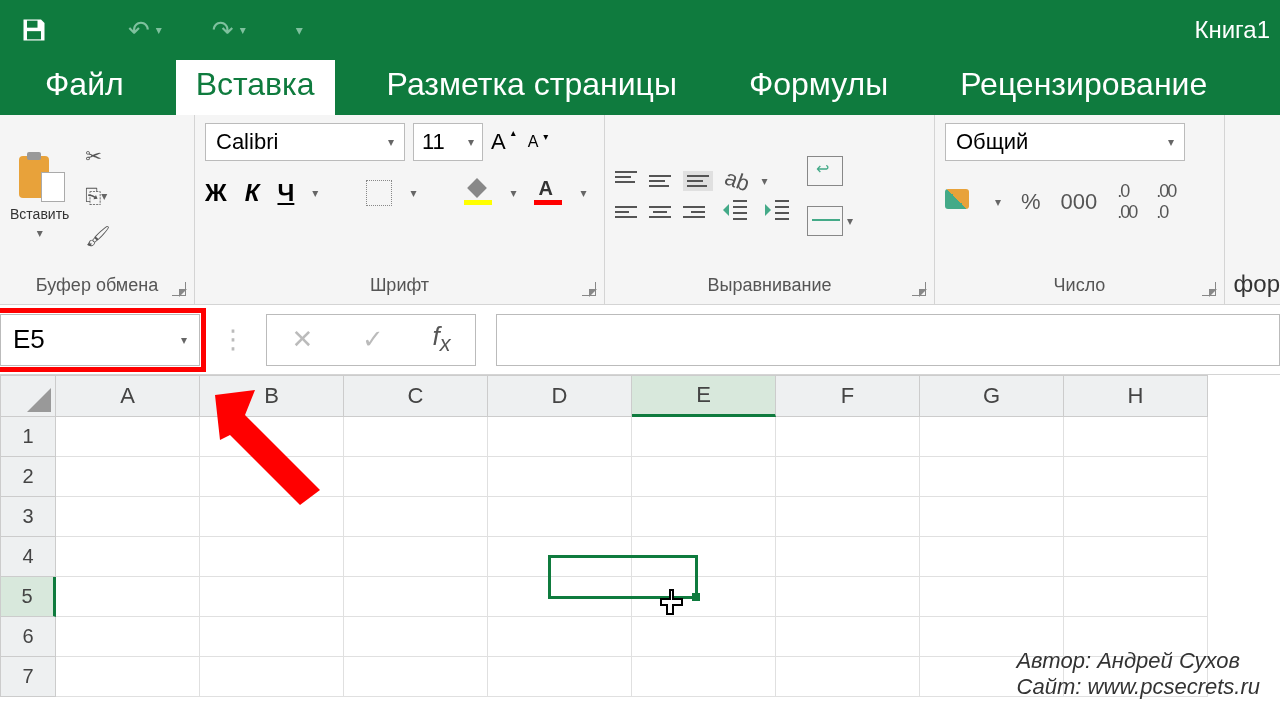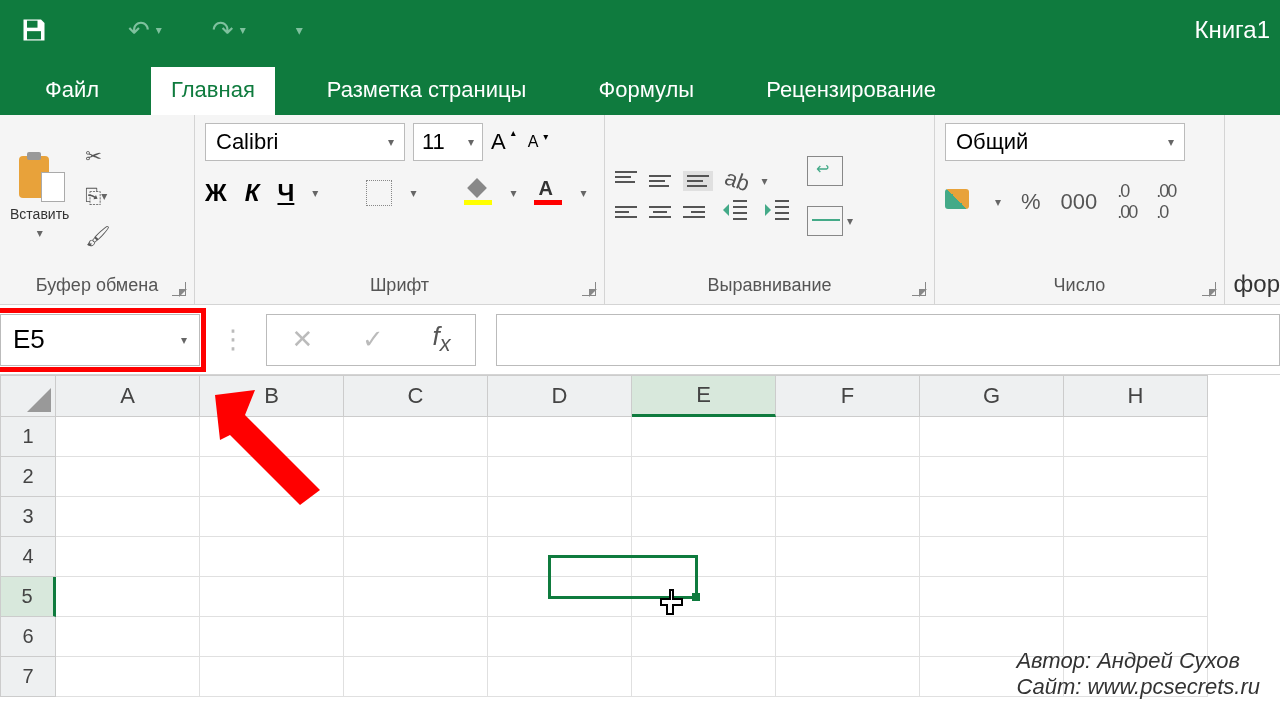--- a/index.html
+++ b/index.html
@@ -7,21 +7,21 @@
 
 
 .titlebar { background:#0f7b3e; height:60px; display:flex; align-items:center; padding:0 20px; position:relative; }
 .titlebar .save-ic { width:28px; height:28px; }
 .titlebar .qat { display:flex; gap:50px; align-items:center; margin-left:80px; }
 .titlebar .qat-btn { color:#7fc19e; font-size:26px; display:flex; align-items:center; gap:6px; }
 .titlebar .title { position:absolute; right:10px; color:#fff; font-size:24px; }
 
 
 .tabs { background:#0f7b3e; height:55px; display:flex; align-items:flex-end; padding-left:25px; gap:32px; }
-.tab { color:#fff; font-size:22px; padding:10px 20px 12px; cursor:pointer; white-space:nowrap; }
+.tab { color:#fff; font-size:32px; padding:10px 20px 12px; cursor:pointer; white-space:nowrap; }
 .tab.active { background:#fff; color:#0f7b3e; }
 .tab.file { color:#fff; }
 
 
 .ribbon { background:#f5f5f5; height:190px; display:flex; border-bottom:1px solid #d4d4d4; }
 .group { border-right:1px solid #d4d4d4; padding:8px 10px 4px; display:flex; flex-direction:column; justify-content:space-between; position:relative; }
 .group-label { font-size:18px; color:#555; text-align:center; padding:6px 0 4px; }
 .group-body { flex:1; display:flex; align-items:center; gap:8px; }
 .dlg-launcher { position:absolute; bottom:8px; right:8px; width:14px; height:14px; border:1px solid #888; border-top:none; border-left:none; }
 .dlg-launcher::after{content:"";position:absolute;bottom:-2px;right:-2px;border:4px solid transparent;border-top-color:#888;border-left-color:#888;}
@@ -127,21 +127,21 @@
   <div class="qat">
     <span class="qat-btn">↶<span style="font-size:12px">▾</span></span>
     <span class="qat-btn">↷<span style="font-size:12px">▾</span></span>
     <span class="qat-btn" style="font-size:14px">▾</span>
   </div>
   <div class="title">Книга1</div>
 </div>
 
 <div class="tabs">
   <div class="tab file">Файл</div>
-  <div class="tab active">Главная</div>
+  <div class="tab active">Вставка</div>
   <div class="tab">Разметка страницы</div>
   <div class="tab">Формулы</div>
   <div class="tab">Рецензирование</div>
 
 </div>
 
 <div class="ribbon">
 
   <div class="group" style="width:195px">
     <div class="group-body">

